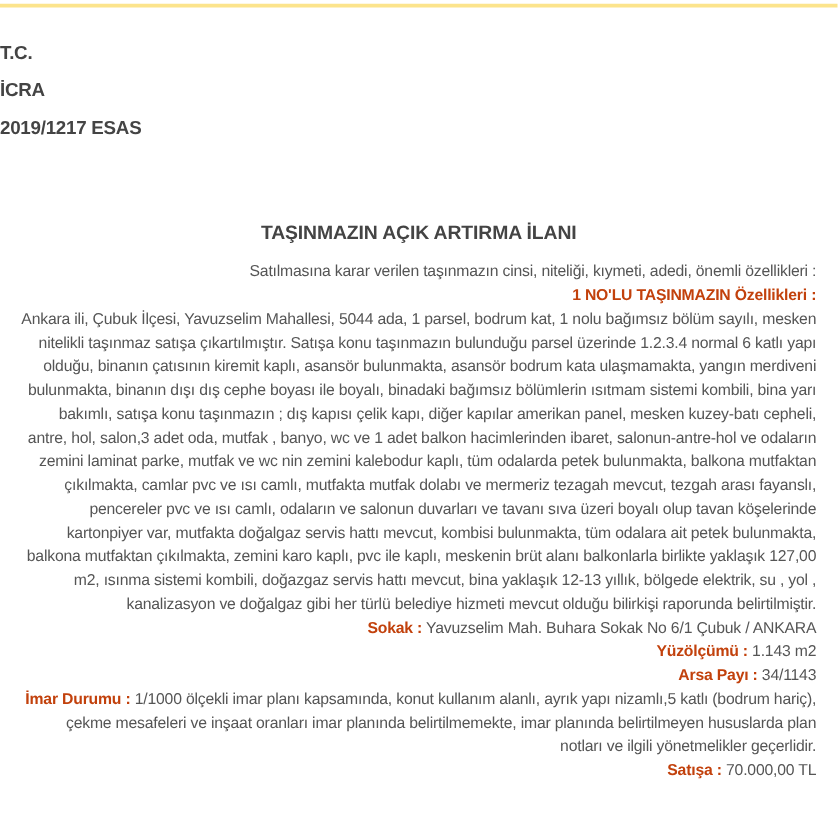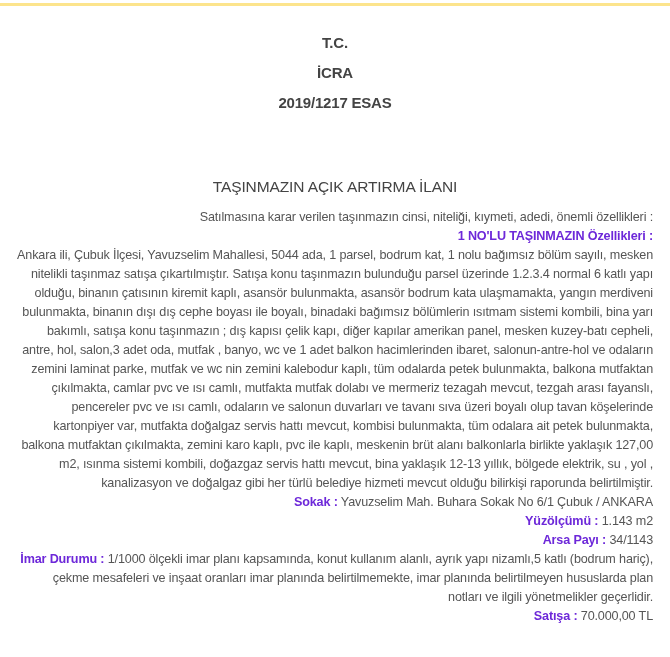--- a/index.html
+++ b/index.html
@@ -21,38 +21,38 @@
       top: 3px;
       width: 670px;
       height: 3px;
       background: #fce48c;
     }
     .header-block {
       position: absolute;
       left: 0;
       top: 32px;
       width: 670px;
-      text-align: center;
+      text-align: left;
       font-family: "Liberation Sans", sans-serif;
       font-weight: bold;
       font-size: 15px;
       color: #444444;
       letter-spacing: -0.2px;
     }
     .header-line {
       height: 30px;
       line-height: 22px;
     }
     .notice-title {
       position: absolute;
       left: 0;
       top: 178px;
       width: 670px;
       text-align: center;
-      font-weight: normal;
+      font-weight: bold;
       font-size: 15.5px;
       color: #444444;
       letter-spacing: -0.1px;
     }
     .content {
       position: absolute;
       left: 17px;
       top: 208px;
       width: 636px;
       font-size: 12.6px;
@@ -62,21 +62,21 @@
     }
     .content p {
       margin: 0;
       text-align: right;
     }
     .justify {
       text-align: justify;
     }
     .strong {
       font-weight: bold;
-      color: #6d28d9;
+      color: #c2410c;
     }
   </style>
 </head>
 <body>
 
 <div class="top-bar"></div>
 
 <div class="header-block">
   <div class="header-line">T.C.</div>
   <div class="header-line">İCRA</div>

